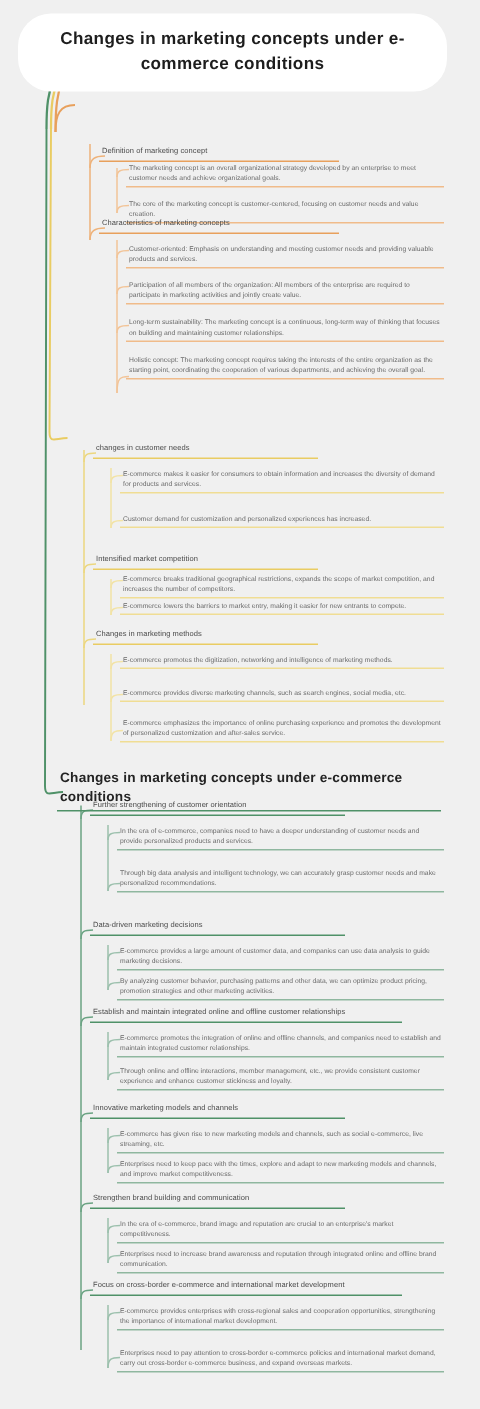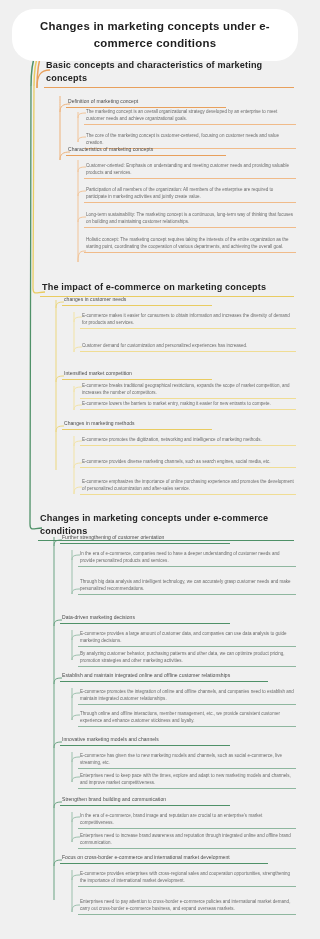--- a/index.html
+++ b/index.html
@@ -116,23 +116,20 @@
     <path d="M72,762 C72,758 74,757 80,757" stroke="#9cc0ad" stroke-width="1" fill="none"></path>
     <path d="M72,782 C72,778 74,777 80,777" stroke="#9cc0ad" stroke-width="1" fill="none"></path>
     <path d="M72,812 L72,842" stroke="#9cc0ad" stroke-width="1" fill="none"></path>
     <path d="M72,822 C72,818 74,817 80,817" stroke="#9cc0ad" stroke-width="1" fill="none"></path>
     <path d="M72,842 C72,838 74,837 80,837" stroke="#9cc0ad" stroke-width="1" fill="none"></path>
     <path d="M72,870 L72,912" stroke="#9cc0ad" stroke-width="1" fill="none"></path>
     <path d="M72,880 C72,876 74,875 80,875" stroke="#9cc0ad" stroke-width="1" fill="none"></path>
     <path d="M72,912 C72,906 74,905 80,905" stroke="#9cc0ad" stroke-width="1" fill="none"></path>
   </svg>
 
-  <div class="node lv1 ul ul-o" style="left:44px;top:59px;width:250px;">
-    <span class="txt">Basic concepts and characteristics of marketing concepts</span>
-  </div>
 
   <div class="node lv2 ul ul-o" style="left:66px;top:98px;width:160px;">
     <span class="txt">Definition of marketing concept</span>
   </div>
   <div class="node lv3 ul ul-o2" style="left:84px;top:108px;width:212px;">
     <span class="txt">The marketing concept is an overall organizational strategy developed by an enterprise to meet customer needs and achieve organizational goals.</span>
   </div>
   <div class="node lv3 ul ul-o2" style="left:84px;top:132px;width:212px;">
     <span class="txt">The core of the marketing concept is customer-centered, focusing on customer needs and value creation.</span>
   </div>
@@ -146,23 +143,20 @@
   <div class="node lv3 ul ul-o2" style="left:84px;top:186px;width:212px;">
     <span class="txt">Participation of all members of the organization: All members of the enterprise are required to participate in marketing activities and jointly create value.</span>
   </div>
   <div class="node lv3 ul ul-o2" style="left:84px;top:211px;width:212px;">
     <span class="txt">Long-term sustainability: The marketing concept is a continuous, long-term way of thinking that focuses on building and maintaining customer relationships.</span>
   </div>
   <div class="node lv3 ul ul-o2" style="left:84px;top:236px;width:212px;">
     <span class="txt">Holistic concept: The marketing concept requires taking the interests of the entire organization as the starting point, coordinating the cooperation of various departments, and achieving the overall goal.</span>
   </div>
 
-  <div class="node lv1 ul ul-y" style="left:40px;top:281px;width:254px;">
-    <span class="txt">The impact of e-commerce on marketing concepts</span>
-  </div>
 
   <div class="node lv2 ul ul-y" style="left:62px;top:296px;width:150px;">
     <span class="txt">changes in customer needs</span>
   </div>
   <div class="node lv3 ul ul-y2" style="left:80px;top:312px;width:216px;">
     <span class="txt">E-commerce makes it easier for consumers to obtain information and increases the diversity of demand for products and services.</span>
   </div>
   <div class="node lv3 ul ul-y2" style="left:80px;top:342px;width:216px;">
     <span class="txt">Customer demand for customization and personalized experiences has increased.</span>
   </div>

